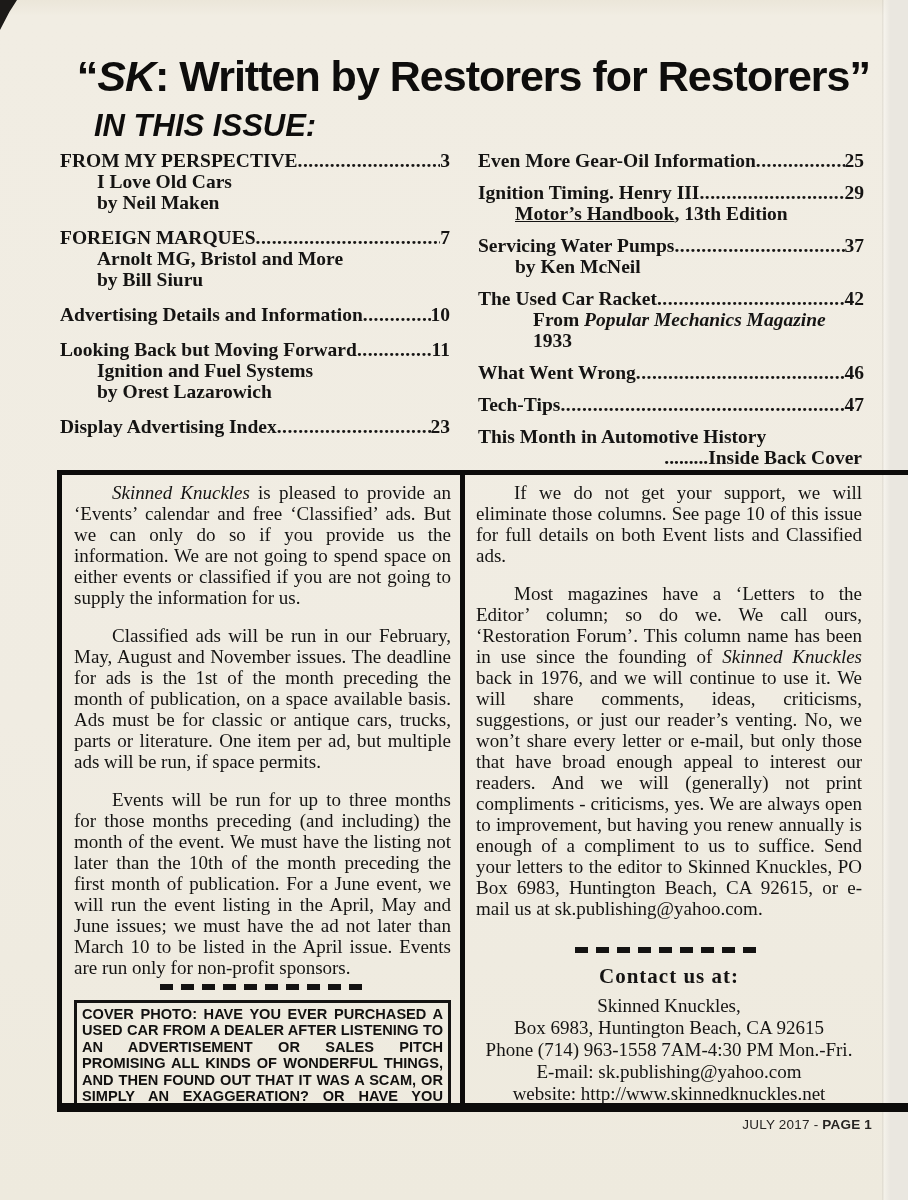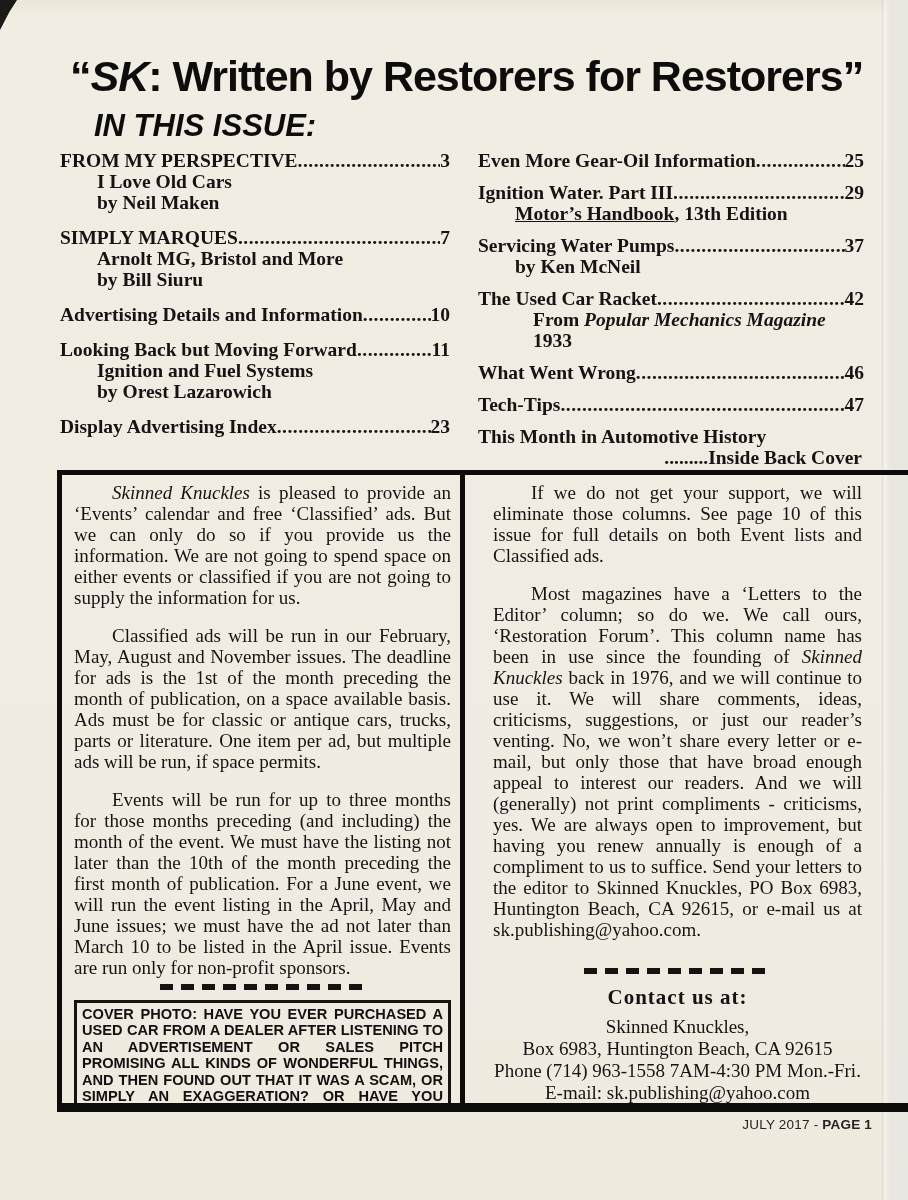--- a/index.html
+++ b/index.html
@@ -21,21 +21,21 @@
   .corner-mark {
     position:absolute; left:0; top:0; width:17px; height:30px;
     background:#1c1a18;
     clip-path:polygon(0 0, 100% 0, 55% 40%, 0 100%);
   }
   
   .title {
     position:absolute; left:70px; top:52px; width:800px;
     font-family:"Liberation Sans", sans-serif;
     font-weight:bold; font-size:43px; letter-spacing:-1px;
-    white-space:nowrap; color:#0e0d0c;
+    white-space:nowrap; color:#0e0d0c;text-align:right;
   }
   .subtitle {
     position:absolute; left:94px; top:108px;
     font-family:Liberation Sans, sans-serif;
     font-style:italic; font-weight:bold; font-size:31px; letter-spacing:0px;
     color:#0e0d0c;
   }
   
   .toc-col { position:absolute; top:150px; font-weight:bold; font-size:19.5px; line-height:21px; }
   .toc-col.left  { left:60px;  width:390px; }
@@ -53,21 +53,21 @@
   
   .big-box {
     position:absolute; left:57px; top:470px; width:894px; height:642px;
     border:5px solid #0d0c0b; border-bottom-width:9px;
     box-sizing:border-box;
     display:grid; grid-template-columns:398px 5px 405px;
     background:transparent; overflow:hidden;
   }
   .vdivider { background:#0d0c0b; }
   .box-col { padding:7px 9px 0 12px; font-size:19px; line-height:21px; }
-  .box-col.rightc { padding:7px 8px 0 28px; }
+  .box-col.rightc { padding:7px 8px 0 11px; }
   .box-col p { margin:0 0 17px 0; text-align:justify; text-indent:38px; }
   .dashes {
     height:6px; margin:4px auto 10px auto;
     background:repeating-linear-gradient(90deg,#141312 0 13px, transparent 13px 21px);
   }
   .dashes.left-d { width:205px; }
   .dashes.right-d { width:188px; margin-top:28px; margin-bottom:12px; }
   .cover-box {
     border:3px solid #141312; padding:3px 5px;
     font-family:"Liberation Sans", sans-serif;
@@ -98,21 +98,21 @@
       <div class="toc-line">
           <span class="toc-title">FROM MY PERSPECTIVE</span>
           <span class="leader"></span>
           <span class="toc-page">3</span>
         </div>
       <div class="toc-sub">I Love Old Cars</div>
       <div class="toc-sub">by Neil Maken</div>
     </div>
     <div class="toc-entry">
       <div class="toc-line">
-          <span class="toc-title">SIMPLY MARQUES</span>
+          <span class="toc-title">FOREIGN MARQUES</span>
           <span class="leader"></span>
           <span class="toc-page">7</span>
         </div>
       <div class="toc-sub">Arnolt MG, Bristol and More</div>
       <div class="toc-sub">by Bill Siuru</div>
     </div>
     <div class="toc-entry">
       <div class="toc-line">
           <span class="toc-title">Advertising Details and Information</span>
           <span class="leader"></span>
@@ -140,21 +140,21 @@
   <div class="toc-col right">
     <div class="toc-entry">
       <div class="toc-line">
           <span class="toc-title">Even More Gear-Oil Information</span>
           <span class="leader"></span>
           <span class="toc-page">25</span>
         </div>
     </div>
     <div class="toc-entry">
       <div class="toc-line">
-          <span class="toc-title">Ignition Water. Part III</span>
+          <span class="toc-title">Ignition Timing. Henry III</span>
           <span class="leader"></span>
           <span class="toc-page">29</span>
         </div>
       <div class="toc-sub"><span style="text-decoration: underline;">Motor’s Handbook</span><span>, 13th Edition</span></div>
     </div>
     <div class="toc-entry">
       <div class="toc-line">
           <span class="toc-title">Servicing Water Pumps</span>
           <span class="leader"></span>
           <span class="toc-page">37</span>

